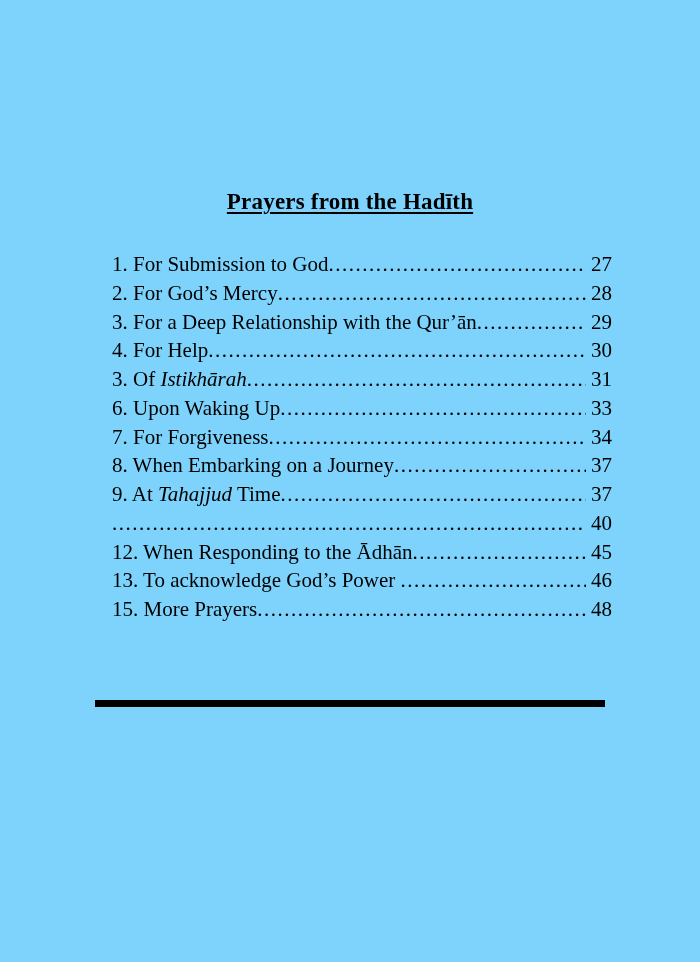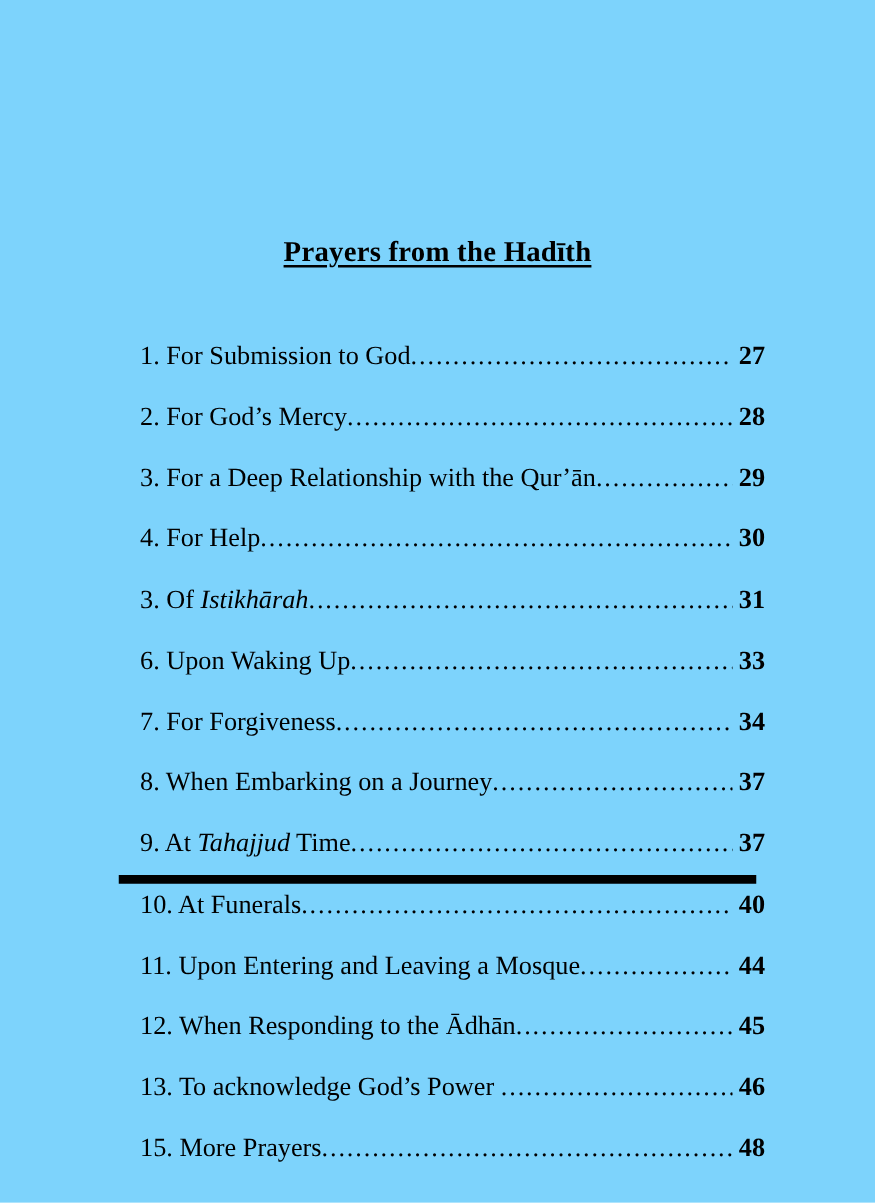--- a/index.html
+++ b/index.html
@@ -58,23 +58,22 @@
     overflow: hidden;
     white-space: nowrap;
     min-width: 8px;
   }
   .toc-leader::after {
     content: "...........................................................................................................";
     letter-spacing: 1.5px;
   }
   .toc-page {
     flex: 0 0 auto;
-    font-weight: bold;
+    font-weight: normal;
     padding-left: 5px;
-    margin-top: 20px;
   }
   .bottom-rule {
     position: absolute;
     top: 700px;
     left: 95px;
     width: 510px;
     height: 7px;
     background: #000000;
   }
 </style>
@@ -86,20 +85,19 @@
   <div class="toc" id="toc-list">
       <div class="toc-row"><span class="toc-label"><span>1. For Submission to God</span></span><span class="toc-leader"></span><span class="toc-page">27</span></div>
       <div class="toc-row"><span class="toc-label"><span>2. For God’s Mercy</span></span><span class="toc-leader"></span><span class="toc-page">28</span></div>
       <div class="toc-row"><span class="toc-label"><span>3. For a Deep Relationship with the Qur’ān</span></span><span class="toc-leader"></span><span class="toc-page">29</span></div>
       <div class="toc-row"><span class="toc-label"><span>4. For Help</span></span><span class="toc-leader"></span><span class="toc-page">30</span></div>
       <div class="toc-row"><span class="toc-label"><span>3. Of </span><i>Istikhārah</i></span><span class="toc-leader"></span><span class="toc-page">31</span></div>
       <div class="toc-row"><span class="toc-label"><span>6. Upon Waking Up</span></span><span class="toc-leader"></span><span class="toc-page">33</span></div>
       <div class="toc-row"><span class="toc-label"><span>7. For Forgiveness</span></span><span class="toc-leader"></span><span class="toc-page">34</span></div>
       <div class="toc-row"><span class="toc-label"><span>8. When Embarking on a Journey</span></span><span class="toc-leader"></span><span class="toc-page">37</span></div>
       <div class="toc-row"><span class="toc-label"><span>9. At </span><i>Tahajjud</i><span> Time</span></span><span class="toc-leader"></span><span class="toc-page">37</span></div>
-      <div class="toc-row"><span class="toc-label"><span>10. At Funerals</span></span><span class="toc-leader"></span><span class="toc-page">40</span></div>
-      <div class="toc-row"><span class="toc-label"><span>11. Upon Entering and Leaving a Mosque</span></span><span class="toc-leader"></span><span class="toc-page">44</span></div>
+      <div class="toc-row"><span class="toc-leader"></span><span class="toc-page">40</span></div>
       <div class="toc-row"><span class="toc-label"><span>12. When Responding to the Ādhān</span></span><span class="toc-leader"></span><span class="toc-page">45</span></div>
       <div class="toc-row"><span class="toc-label"><span>13. To acknowledge God’s Power </span></span><span class="toc-leader"></span><span class="toc-page">46</span></div>
       <div class="toc-row"><span class="toc-label"><span>15. More Prayers</span></span><span class="toc-leader"></span><span class="toc-page">48</span></div>
     </div>
   <div class="bottom-rule"></div>
 </div>
 
 </body></html>

